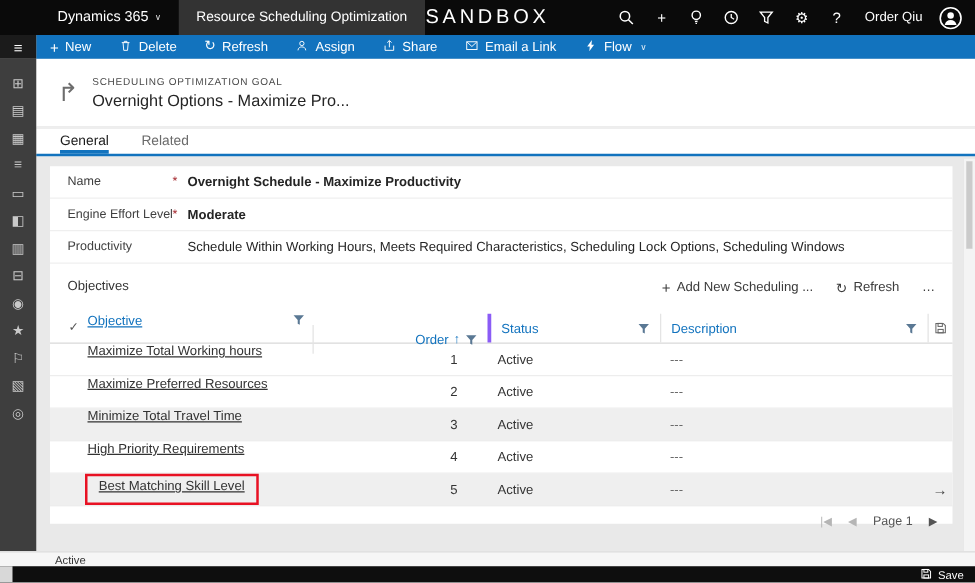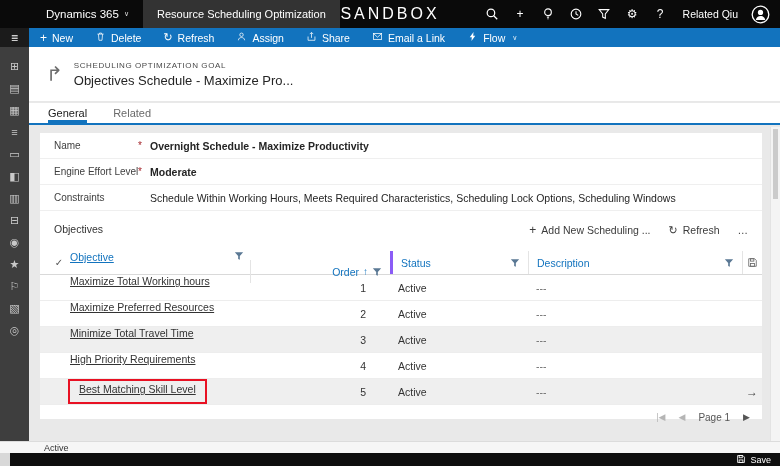--- a/index.html
+++ b/index.html
@@ -140,21 +140,21 @@
             <path d="M8 4.8 V8 L10.6 9.6" fill="none" stroke="#fff" stroke-width="1.2"></path>
           </svg>
       </span>
       <span class="ticon">
         <svg viewBox="0 0 16 16">
             <path d="M2.5 3 H13.5 L9.5 8 V13 L6.5 11.5 V8 Z" fill="none" stroke="#fff" stroke-width="1.2"></path>
           </svg>
       </span>
       <span class="ticon glyph-ic">⚙</span>
       <span class="ticon glyph-ic">?</span>
-      <span class="uname">Related Qiu</span>
+      <span class="uname">Order Qiu</span>
       <span class="avatar">
         <svg viewBox="0 0 16 16">
             <circle cx="8" cy="8" r="7" fill="none" stroke="#fff" stroke-width="1.1"></circle>
             <circle cx="8" cy="6.3" r="2.2" fill="#fff"></circle>
             <path d="M4 12.6 C4.5 10.3 6 9.3 8 9.3 C10 9.3 11.5 10.3 12 12.6" fill="#fff"></path>
           </svg>
       </span>
     </div>
   </header>
 
@@ -221,21 +221,21 @@
     <span class="side-ic">▧</span>
     <span class="side-ic">◎</span>
   </aside>
 
   <main class="content">
 
     <div class="rec-header">
       <span class="ent-icon">↱</span>
       <div>
         <div class="ent-label">SCHEDULING OPTIMIZATION GOAL</div>
-        <div class="rec-title">Objectives Schedule - Maximize Pro...</div>
+        <div class="rec-title">Overnight Options - Maximize Pro...</div>
       </div>
     </div>
 
     <div class="tabbar">
       <div class="tab active">General</div>
       <div class="tab">Related</div>
     </div>
 
     <div class="bodyarea">
       <div class="card">
@@ -244,21 +244,21 @@
           <span class="flabel">Name</span>
           <span class="freq">*</span>
           <span class="fvalue bold">Overnight Schedule - Maximize Productivity</span>
         </div>
         <div class="frow">
           <span class="flabel">Engine Effort Level</span>
           <span class="freq">*</span>
           <span class="fvalue bold">Moderate</span>
         </div>
         <div class="frow">
-          <span class="flabel">Constraints</span>
+          <span class="flabel">Productivity</span>
           <span class="freq"></span>
           <span class="fvalue">Schedule Within Working Hours, Meets Required Characteristics, Scheduling Lock Options, Scheduling Windows</span>
         </div>
 
         <div class="objhead">
           <span class="objtitle">Objectives</span>
           <div class="objactions">
             <button class="objact">
               <span class="plus-g">+</span>
               <span>Add New Scheduling ...</span>

